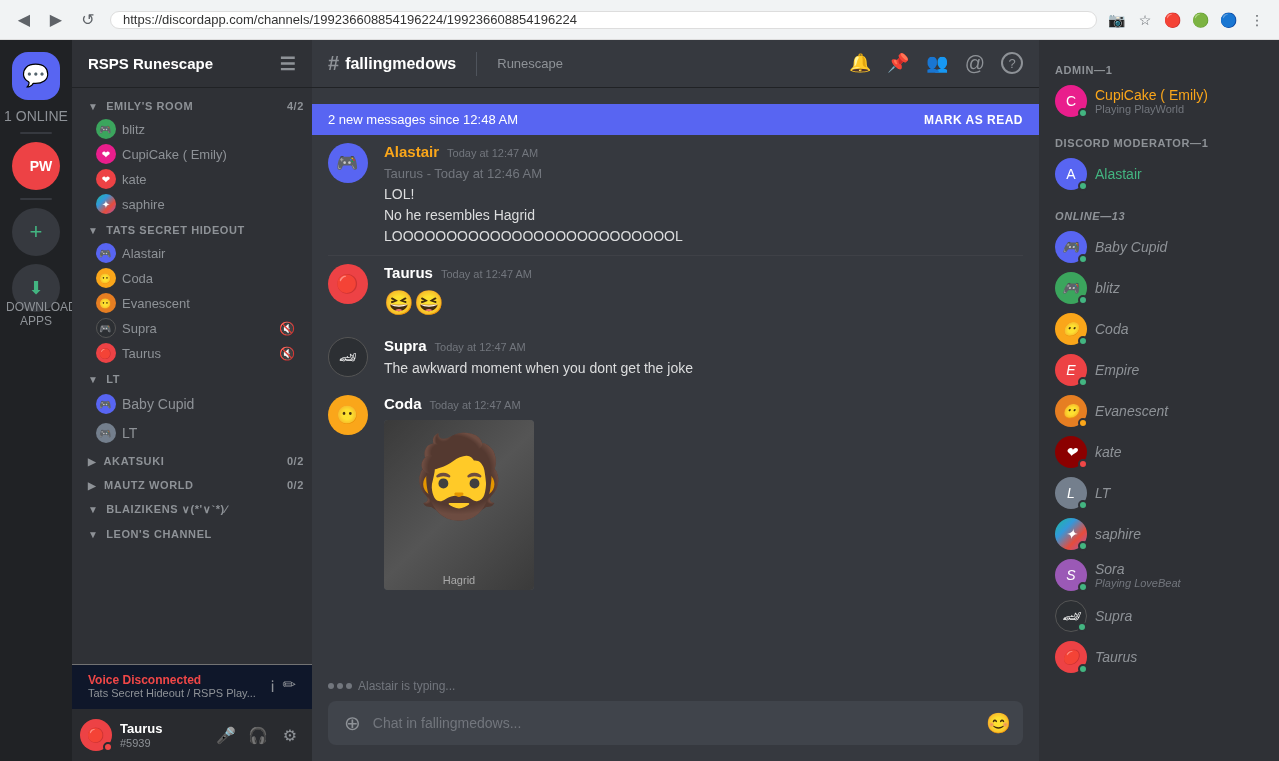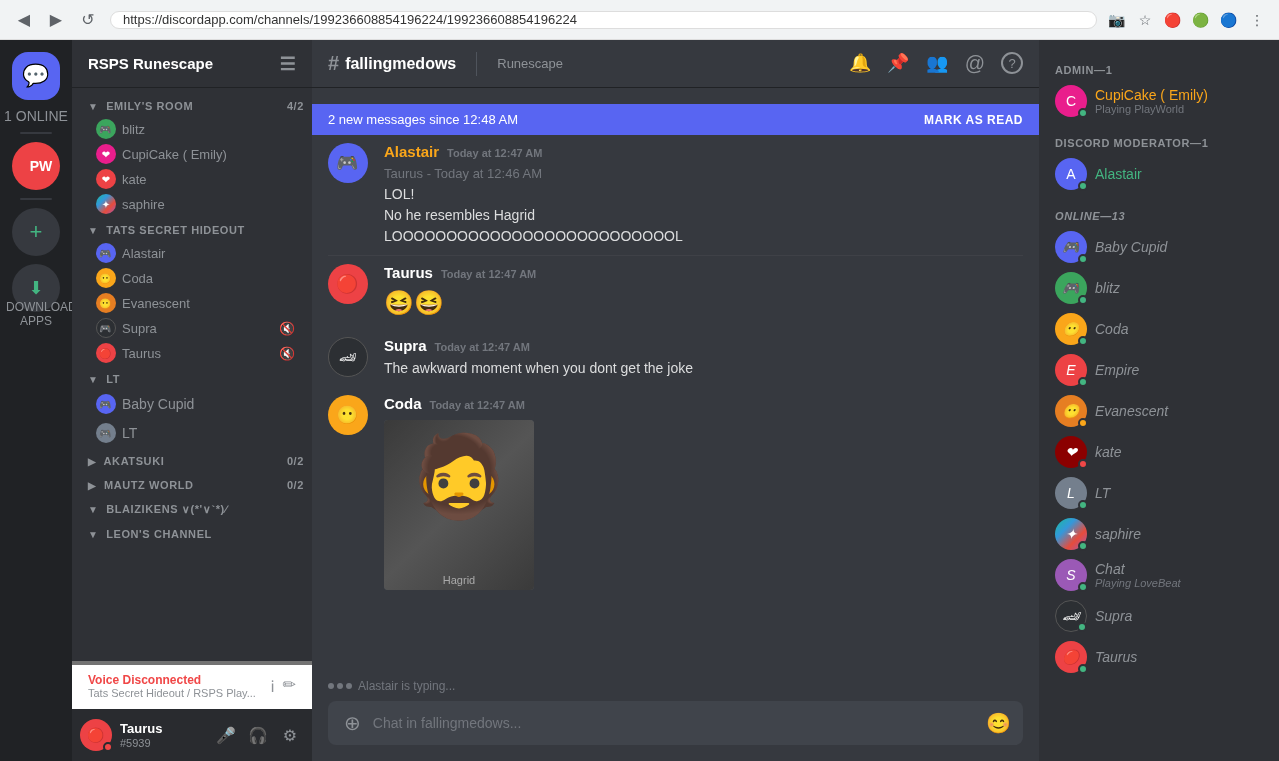--- a/index.html
+++ b/index.html
@@ -37,21 +37,21 @@
     .user-area { height: 52px; background: #292b2f; display: flex; align-items: center; padding: 0 8px; gap: 8px; flex-shrink: 0; }
     .user-avatar-sm { width: 32px; height: 32px; border-radius: 50%; background: #f04747; display: flex; align-items: center; justify-content: center; color: white; font-size: 14px; flex-shrink: 0; position: relative; }
     .user-info-sm { flex: 1; }
     .username-sm { font-size: 13px; font-weight: 600; color: white; line-height: 1.2; }
     .user-tag-sm { font-size: 11px; color: #8e9297; }
     .user-controls { display: flex; gap: 4px; }
     .control-btn { width: 28px; height: 28px; display: flex; align-items: center; justify-content: center; color: #8e9297; cursor: pointer; border-radius: 4px; font-size: 16px; }
     .status-dot { width: 10px; height: 10px; border-radius: 50%; background: #f04747; border: 2px solid #292b2f; position: absolute; bottom: -1px; right: -1px; }
 
     
-    .voice-disconnect { background: #ffffff; border-top: 4px solid #737373; padding: 8px 16px; flex-shrink: 0; }
+    .voice-disconnect { background: #0f172a; border-top: 1px solid #737373; padding: 8px 16px; flex-shrink: 0; }
     .voice-disconnect-status { color: #f04747; font-size: 12px; font-weight: 600; }
     .voice-disconnect-server { color: #8e9297; font-size: 11px; }
     .voice-disconnect-row { display: flex; align-items: center; justify-content: space-between; margin-bottom: 2px; }
     .voice-disconnect-actions { display: flex; gap: 8px; }
     .vd-btn { color: #8e9297; font-size: 16px; cursor: pointer; }
 
     
     .main-content { flex: 1; display: flex; flex-direction: column; overflow: hidden; }
 
     
@@ -70,21 +70,21 @@
     .new-messages-banner { background: #5865f2; color: white; padding: 8px 16px; display: flex; align-items: center; justify-content: space-between; font-size: 13px; flex-shrink: 0; margin: 0; }
     .mark-read-btn { cursor: pointer; font-weight: 600; font-size: 12px; text-transform: uppercase; letter-spacing: 0.5px; }
 
     
     .message-group { padding: 8px 16px; display: flex; gap: 16px; position: relative; }
     .message-avatar { width: 40px; height: 40px; border-radius: 50%; flex-shrink: 0; display: flex; align-items: center; justify-content: center; font-size: 18px; color: white; background: #5865f2; }
     .message-content-area { flex: 1; }
     .message-header { display: flex; align-items: baseline; gap: 8px; margin-bottom: 4px; }
     .message-author { font-weight: 600; color: white; font-size: 15px; }
     .message-author.gold { color: #faa61a; }
-    .message-timestamp { color: #72767d; font-size: 11px; font-weight: bold; }
+    .message-timestamp { color: #72767d; font-size: 11px; }
     .message-text { color: #dcddde; font-size: 14px; line-height: 1.5; }
     .message-divider { border: none; border-top: 1px solid #3f4147; margin: 8px 0; }
 
     
     .typing-indicator { padding: 4px 16px 8px; color: #72767d; font-size: 12px; flex-shrink: 0; display: flex; align-items: center; gap: 6px; }
     .typing-dots { display: flex; gap: 3px; }
     .typing-dot { width: 6px; height: 6px; border-radius: 50%; background: #72767d; animation: bounce 1.2s infinite; }
     .typing-dot:nth-child(2) { animation-delay: 0.2s; }
     .typing-dot:nth-child(3) { animation-delay: 0.4s; }
     @keyframes bounce { 0%, 60%, 100% { transform: translateY(0); } 30% { transform: translateY(-4px); } }
@@ -542,21 +542,21 @@
           <div class="member-name">saphire</div>
         </div>
       </div>
 
       <div class="member-item">
         <div class="member-avatar av-purple">
           <span>S</span>
           <div class="online-dot"></div>
         </div>
         <div class="member-info">
-          <div class="member-name">Chat</div>
+          <div class="member-name">Sora</div>
           <div class="member-status">Playing LoveBeat</div>
         </div>
       </div>
 
       <div class="member-item">
         <div class="member-avatar" style="background:#2c2f33;border:1px solid #555;">
           <span>🏎</span>
           <div class="online-dot"></div>
         </div>
         <div class="member-info">

